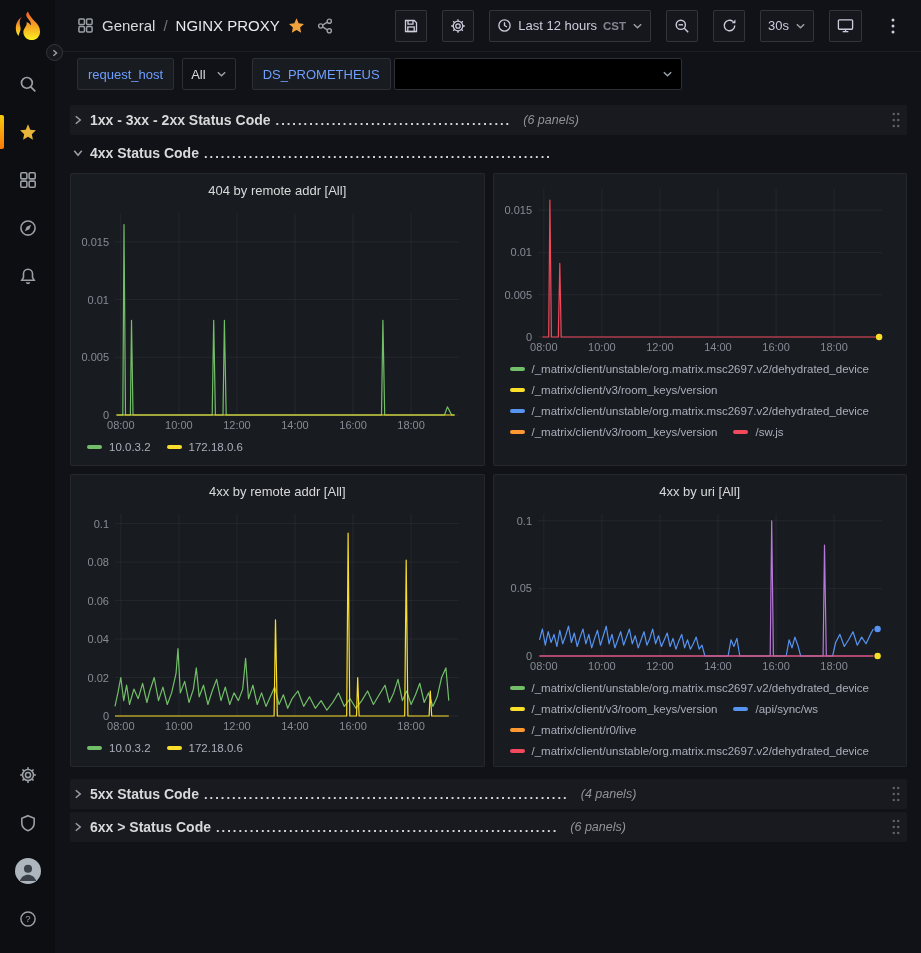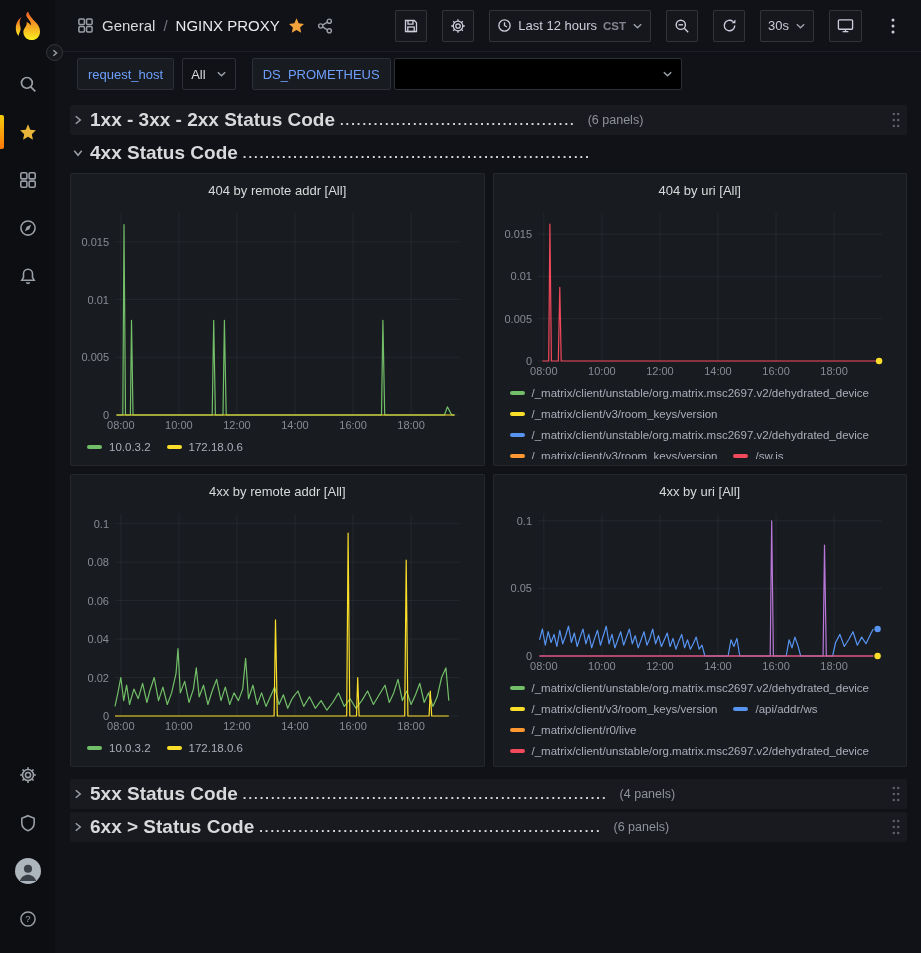--- a/index.html
+++ b/index.html
@@ -41,23 +41,23 @@
   .var-select{height:32px;display:flex;align-items:center;gap:10px;padding:0 8px;font-size:13px;color:#d8d9da;
     background:#111217;border:1px solid #2c2f36;border-radius:2px;cursor:pointer}
   .var-select.redacted{width:288px;background:#000;justify-content:flex-end}
   .chev{color:#9aa0a6;flex:none}
 
   
   .dash{flex:1;overflow:hidden;padding:6px 14px 0 15px}
   .row-head{display:flex;align-items:center;height:30px;margin:3px 0;border-radius:2px;padding:0 6px 0 2px;cursor:pointer}
   .row-head.collapsed{background:rgba(204,204,220,0.045)}
   .row-chevron{color:#9aa0a6;margin-right:6px;flex:none}
-  .row-title{font-size:19px;font-weight:700;color:#d8d9da;white-space:nowrap}
+  .row-title{font-size:14px;font-weight:700;color:#d8d9da;white-space:nowrap}
   .row-dots{font-weight:700;letter-spacing:2px;margin-left:5px;color:#d8d9da;white-space:nowrap;overflow:hidden}
-  .row-count{font-size:12.5px;color:#8e9299;margin-left:12px;white-space:nowrap}
+  .row-count{font-size:12.5px;font-style:italic;color:#8e9299;margin-left:12px;white-space:nowrap}
   .row-drag{margin-left:auto;color:#5a5e66;cursor:grab;flex:none}
 
   .panel-grid{display:grid;grid-template-columns:1fr 1fr;gap:8px;margin:5px 0 12px}
   .panel{background:#181b1f;border:1px solid rgba(204,204,220,0.07);border-radius:2px;height:293px;
     display:flex;flex-direction:column;overflow:hidden;padding:5px 10px 6px}
   .panel-title{text-align:center;font-size:13px;font-weight:500;color:#d8d9da;height:24px;line-height:24px;cursor:pointer;white-space:nowrap}
   .chart{display:block;flex:none}
   .chart text{fill:rgba(204,204,220,0.62);font-size:11px;font-family:"Liberation Sans",sans-serif}
   .legend{flex:1;overflow:hidden;padding:1px 0 0 6px}
   .legend-row{display:flex;gap:16px;height:21px;align-items:center}
@@ -321,21 +321,20 @@
                   <span>10.0.3.2</span>
                 </span>
                 <span class="legend-item">
                   <span class="legend-dash" style="background: rgb(250, 222, 42);"></span>
                   <span>172.18.0.6</span>
                 </span>
               </div>
             </div>
         </section>
         <section class="panel">
-          <header class="panel-title">404 by uri [All]</header>
           <svg id="chart-1" class="chart" width="392" height="178">
               <line x1="39.80590717299579" y1="10" x2="39.80590717299579" y2="158" stroke="rgba(204,204,220,0.07)"></line>
               <text x="39.80590717299579" y="172" text-anchor="middle">08:00</text>
               <line x1="97.8649789029536" y1="10" x2="97.8649789029536" y2="158" stroke="rgba(204,204,220,0.07)"></line>
               <text x="97.8649789029536" y="172" text-anchor="middle">10:00</text>
               <line x1="155.92405063291142" y1="10" x2="155.92405063291142" y2="158" stroke="rgba(204,204,220,0.07)"></line>
               <text x="155.92405063291142" y="172" text-anchor="middle">12:00</text>
               <line x1="213.98312236286927" y1="10" x2="213.98312236286927" y2="158" stroke="rgba(204,204,220,0.07)"></line>
               <text x="213.98312236286927" y="172" text-anchor="middle">14:00</text>
               <line x1="272.042194092827" y1="10" x2="272.042194092827" y2="158" stroke="rgba(204,204,220,0.07)"></line>
@@ -461,21 +460,21 @@
                   <span>/_matrix/client/unstable/org.matrix.msc2697.v2/dehydrated_device</span>
                 </span>
               </div>
               <div class="legend-row">
                 <span class="legend-item">
                   <span class="legend-dash" style="background: rgb(250, 222, 42);"></span>
                   <span>/_matrix/client/v3/room_keys/version</span>
                 </span>
                 <span class="legend-item">
                   <span class="legend-dash" style="background: rgb(87, 148, 242);"></span>
-                  <span>/api/addr/ws</span>
+                  <span>/api/sync/ws</span>
                 </span>
               </div>
               <div class="legend-row">
                 <span class="legend-item">
                   <span class="legend-dash" style="background: rgb(255, 152, 48);"></span>
                   <span>/_matrix/client/r0/live</span>
                 </span>
               </div>
               <div class="legend-row">
                 <span class="legend-item">

